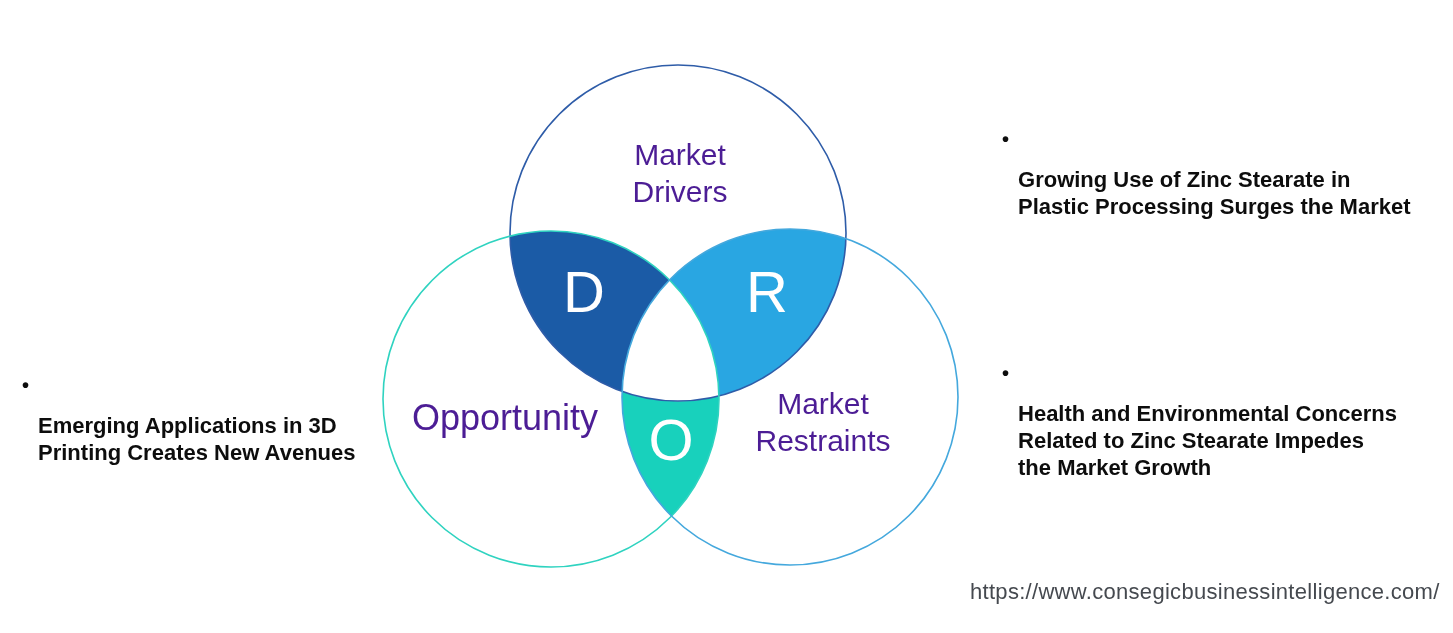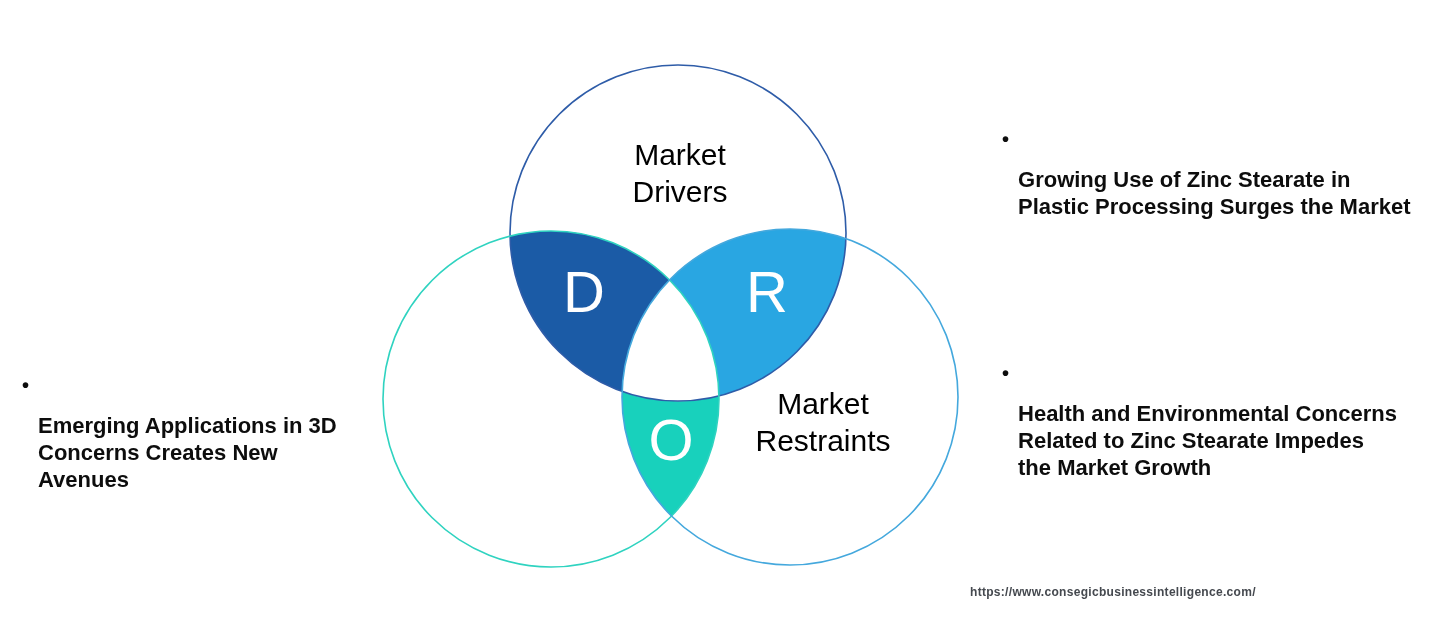--- a/index.html
+++ b/index.html
@@ -10,21 +10,21 @@
     background: #ffffff;
     font-family: "Liberation Sans", sans-serif;
     color: #111111;
     overflow: hidden;
   }
   #venn-svg { position: absolute; left: 0; top: 0; }
 
   .circle-label {
     position: absolute;
     text-align: center;
-    color: #000000;
+    color: #4c1d95;
     white-space: pre-line;
     font-weight: 400;
   }
   .label-drivers   { left: 570px; top: 136px; width: 220px; font-size: 30px; line-height: 37px; }
   .label-opportunity { left: 395px; top: 398px; width: 220px; font-size: 36px; line-height: 40px; }
   .label-restraints  { left: 713px; top: 385px; width: 220px; font-size: 30px; line-height: 37px; }
 
   .region-letter {
     position: absolute;
     width: 80px;
@@ -56,23 +56,23 @@
   .note .note-text { white-space: pre-line; margin-top: 40px; }
   .note-left        { left: 22px;   top: 372px; width: 350px; }
   .note-top-right   { left: 1002px; top: 126px; width: 430px; }
   .note-bottom-right{ left: 1002px; top: 360px; width: 420px; }
 
   .footer-url {
     position: absolute;
     left: 970px;
     top: 580px;
     width: 440px;
-    font-size: 12px;
+    font-size: 22px;
     line-height: 24px;
-    font-weight: 700;
+    font-weight: 400;
     color: #45494f;
     letter-spacing: 0.3px;
   }
 </style>
 </head>
 <body>
 
 <div id="canvas">
 
   <svg id="venn-svg" width="1453" height="633" viewBox="0 0 1453 633">
@@ -81,31 +81,32 @@
     <path d="M 669.5 279.9 A 168 168 0 0 1 845.9 238.6 A 168 168 0 0 1 719.0 395.9 A 168 168 0 0 0 669.5 279.9 Z" fill="#29a6e2"></path>
     <path d="M 622.1 391.4 A 168 168 0 0 0 671.5 516.1 A 168 168 0 0 0 719.0 395.9 A 168 168 0 0 1 622.1 391.4 Z" fill="#18d1bc"></path>
 
     <circle cx="678" cy="233" r="168" fill="none" stroke-width="1.6" stroke="#2e5ca8"></circle>
     <circle cx="551" cy="399" r="168" fill="none" stroke-width="1.6" stroke="#2fd3c0"></circle>
     <circle cx="790" cy="397" r="168" fill="none" stroke-width="1.6" stroke="#44a8dd"></circle>
   </svg>
 
   <div class="circle-label label-drivers">Market
 Drivers</div>
+  <div class="circle-label label-opportunity">Opportunity</div>
   <div class="circle-label label-restraints">Market
 Restraints</div>
 
   <div class="region-letter letter-d">D</div>
   <div class="region-letter letter-r">R</div>
   <div class="region-letter letter-o">O</div>
 
   <div class="note note-left">
     <span class="bullet">•</span>
     <span class="note-text">Emerging Applications in 3D
-Concerns Creates New Avenues</span>
+Printing Creates New Avenues</span>
   </div>
 
   <div class="note note-top-right">
     <span class="bullet">•</span>
     <span class="note-text">Growing Use of Zinc Stearate in
 Plastic Processing Surges the Market</span>
   </div>
 
   <div class="note note-bottom-right">
     <span class="bullet">•</span>

